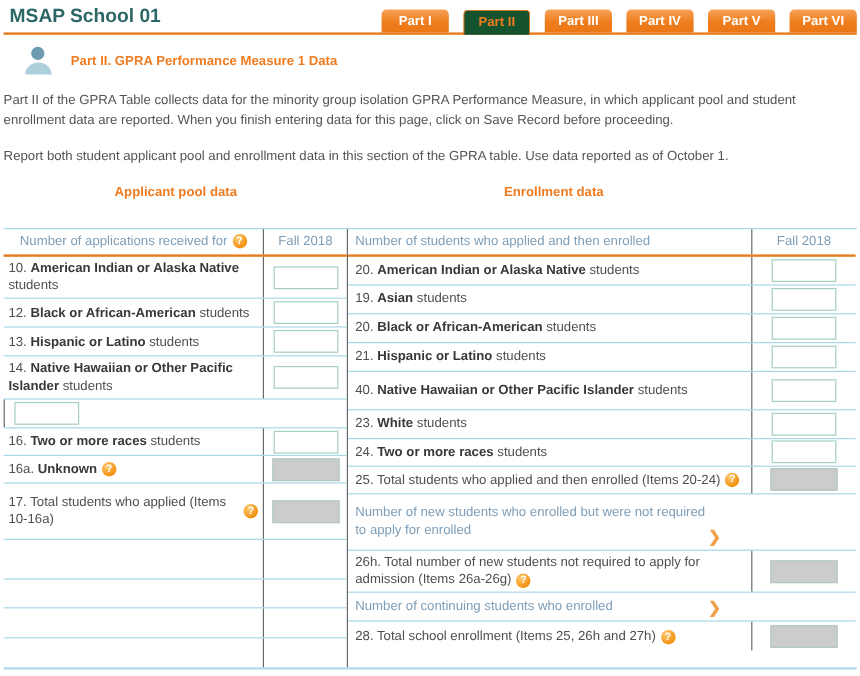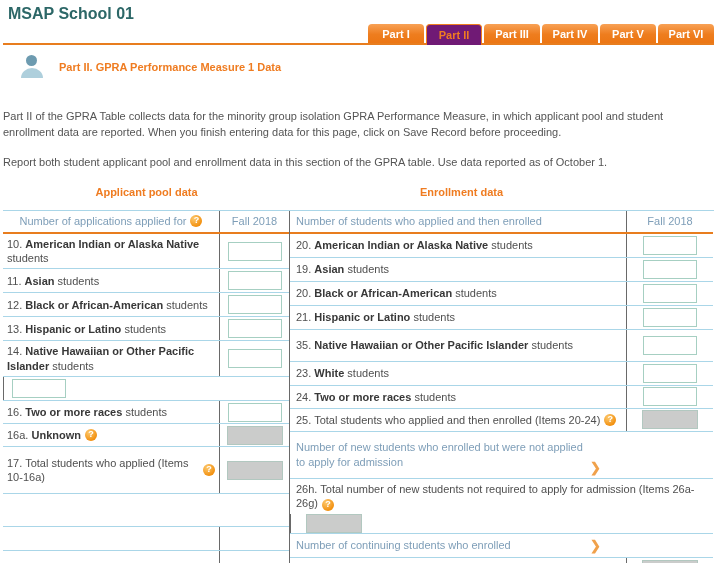--- a/index.html
+++ b/index.html
@@ -7,69 +7,69 @@
   body {
     width:717px; height:563px;
     font-family:"Liberation Sans", sans-serif;
     font-size:11px; color:#4f4f4f;
     position:relative; overflow:hidden;
   }
   .page { width:717px; padding:0 3px; }
 
   
   .topbar { display:flex; align-items:flex-end; border-bottom:2px solid #e87d1e; padding-left:5px; }
-  .page-title { font-size:16px; font-weight:bold; color:#2c6767; padding:5px 0 20px 0; flex:1; }
-  .tabs { display:flex; gap:2px; align-items:flex-end; }
+  .page-title { font-size:16px; font-weight:bold; color:#2c6767; padding:5px 0 4px 0; flex:1; }
+  .tabs { display:flex; gap:12px; align-items:flex-end; }
   .tab {
     width:56px; height:19px; display:flex; align-items:center; justify-content:center;
     font-weight:bold; font-size:11px; color:#fff;
     background:linear-gradient(180deg,#f8a155 0%, #ee7d1e 55%, #ec7614 100%);
     border-top-left-radius:4px; border-top-right-radius:4px;
     cursor:pointer;
   }
   .tab.active {
-    background:#701a75; color:#ef7c21;
+    background:#14532d; color:#ef7c21;
     border:1px solid #ee7d1e; border-bottom:none;
     height:21px; margin-bottom:-2px;
   }
 
   
   .section-head { display:flex; align-items:center; margin:8px 0 0 16px; height:28px; }
   .person-icon { width:26px; height:26px; position:relative; margin-right:14px; }
   .person-icon .head { width:11px; height:11px; border-radius:50%; background:#6d9bb0; position:absolute; left:7px; top:1px; }
   .person-icon .body { width:22px; height:10px; background:#aecfdc; position:absolute; left:2px; top:14px; border-radius:11px 11px 0 0 / 10px 10px 0 0; }
   .section-title { color:#ef7c21; font-weight:bold; font-size:11px; }
 
   
-  .intro p { margin-top:28px; line-height:1.45; color:#545454; }
+  .intro p { margin-top:12px; line-height:1.45; color:#545454; }
   .intro p + p { margin-top:14px; }
 
   
-  .group-titles { display:flex; margin-top:15px; margin-bottom:12px; }
+  .group-titles { display:flex; margin-top:15px; margin-bottom:24px; }
   .group-titles .gt-left { width:287px; text-align:center; }
   .group-titles .gt-right { width:343px; text-align:center; }
   .gt { color:#ef7c21; font-weight:bold; }
 
   
   .gpra-table { display:flex; width:711px; border-top:1px solid #aad6e8; border-bottom:2px solid #b5dcec; }
   .col-left  { width:287px; border-right:1px solid #696969; }
   .col-right { width:423px; }
 
   .trow { display:flex; border-bottom:1px solid #aad6e8; align-items:stretch; }
   .thead { height:23px; color:#7e9eb8; border-bottom:2px solid #e87d1e; }
   .thead .lbl.center { justify-content:center; text-align:center; }
   .lbl { flex:1; display:flex; align-items:center; padding:3px 4px; line-height:1.3; }
   .col-right .lbl { padding-left:6px; }
   .icell { display:flex; align-items:center; justify-content:center; border-left:1px solid #696969; }
   .col-left  .icell { width:70px; }
   .col-right .icell { width:87px; }
   .thead .icell { color:#7e9eb8; }
 
   .h24 { min-height:24px; } .h23 { min-height:23px; } .h32 { min-height:32px; }
-  .h47 { min-height:47px; } .h33 { min-height:33px;flex-direction:column; } .h25 { min-height:25px; }
+  .h47 { min-height:47px; } .h33 { min-height:33px; } .h25 { min-height:25px; }
 
   .num-input { width:54px; height:19px; border:1px solid #a6cfc2; background:#fff; font-family:"Liberation Sans",sans-serif; font-size:11px; padding:0 3px; }
   .gray-box  { width:56px; height:19px; border:1px solid #b2c8c0; background:#cbcccb; }
 
   .lbl b { color:#383838; }
   .rownum { color:#4f4f4f; }
 
   .help {
     display:inline-flex; align-items:center; justify-content:center;
     width:12px; height:12px; border-radius:50%;
@@ -123,37 +123,29 @@
   <div class="group-titles">
     <div class="gt gt-left">Applicant pool data</div>
     <div class="gt gt-right">Enrollment data</div>
   </div>
 
   <div class="gpra-table">
 
     <div class="col-left">
       <div class="trow thead">
         <div class="lbl center">
-            <span class="txtwrap">Number of applications applied for</span>
+            <span class="txtwrap">Number of applications received for</span>
             <span class="help">?</span>
           </div>
         <div class="icell">Fall 2018</div>
       </div>
 
       <div class="trow h24">
         <div class="lbl">
             <span class="txtwrap"><span class="rownum">10. </span><b>American Indian or Alaska Native</b><span> students</span></span>
-          </div>
-        <div class="icell">
-            <input class="num-input" style="">
-          </div>
-      </div>
-      <div class="trow h24">
-        <div class="lbl">
-            <span class="txtwrap"><span class="rownum">11. </span><b>Asian</b><span> students</span></span>
           </div>
         <div class="icell">
             <input class="num-input" style="">
           </div>
       </div>
       <div class="trow h24">
         <div class="lbl">
             <span class="txtwrap"><span class="rownum">12. </span><b>Black or African-American</b><span> students</span></span>
           </div>
         <div class="icell">
@@ -259,21 +251,21 @@
       <div class="trow h24">
         <div class="lbl">
             <span class="txtwrap"><span class="rownum">21. </span><b>Hispanic or Latino</b><span> students</span></span>
           </div>
         <div class="icell">
             <input class="num-input" style="">
           </div>
       </div>
       <div class="trow h32">
         <div class="lbl">
-            <span class="txtwrap"><span class="rownum">35. </span><b>Native Hawaiian or Other Pacific Islander</b><span> students</span></span>
+            <span class="txtwrap"><span class="rownum">40. </span><b>Native Hawaiian or Other Pacific Islander</b><span> students</span></span>
           </div>
         <div class="icell">
             <input class="num-input" style="">
           </div>
       </div>
       <div class="trow h24">
         <div class="lbl">
             <span class="txtwrap"><span class="rownum">23. </span><b>White</b><span> students</span></span>
           </div>
         <div class="icell">
@@ -292,21 +284,21 @@
         <div class="lbl">
             <span class="txtwrap"><span class="rownum">25. </span><span>Total students who applied and then enrolled (Items 20-24)</span></span>
             <span class="help">?</span>
           </div>
         <div class="icell">
             <div class="gray-box"></div>
           </div>
       </div>
 
       <div class="exp tall">
-        <span class="exptext">Number of new students who enrolled but were not applied to apply for admission</span>
+        <span class="exptext">Number of new students who enrolled but were not required to apply for enrolled</span>
         <span class="arrow">❯</span>
       </div>
 
       <div class="trow h33">
         <div class="lbl">
             <span class="txtwrap"><span class="rownum">26h. </span><span>Total number of new students not required to apply for admission (Items 26a-26g)</span><span class="help">?</span></span>
           </div>
         <div class="icell">
             <div class="gray-box"></div>
           </div>

